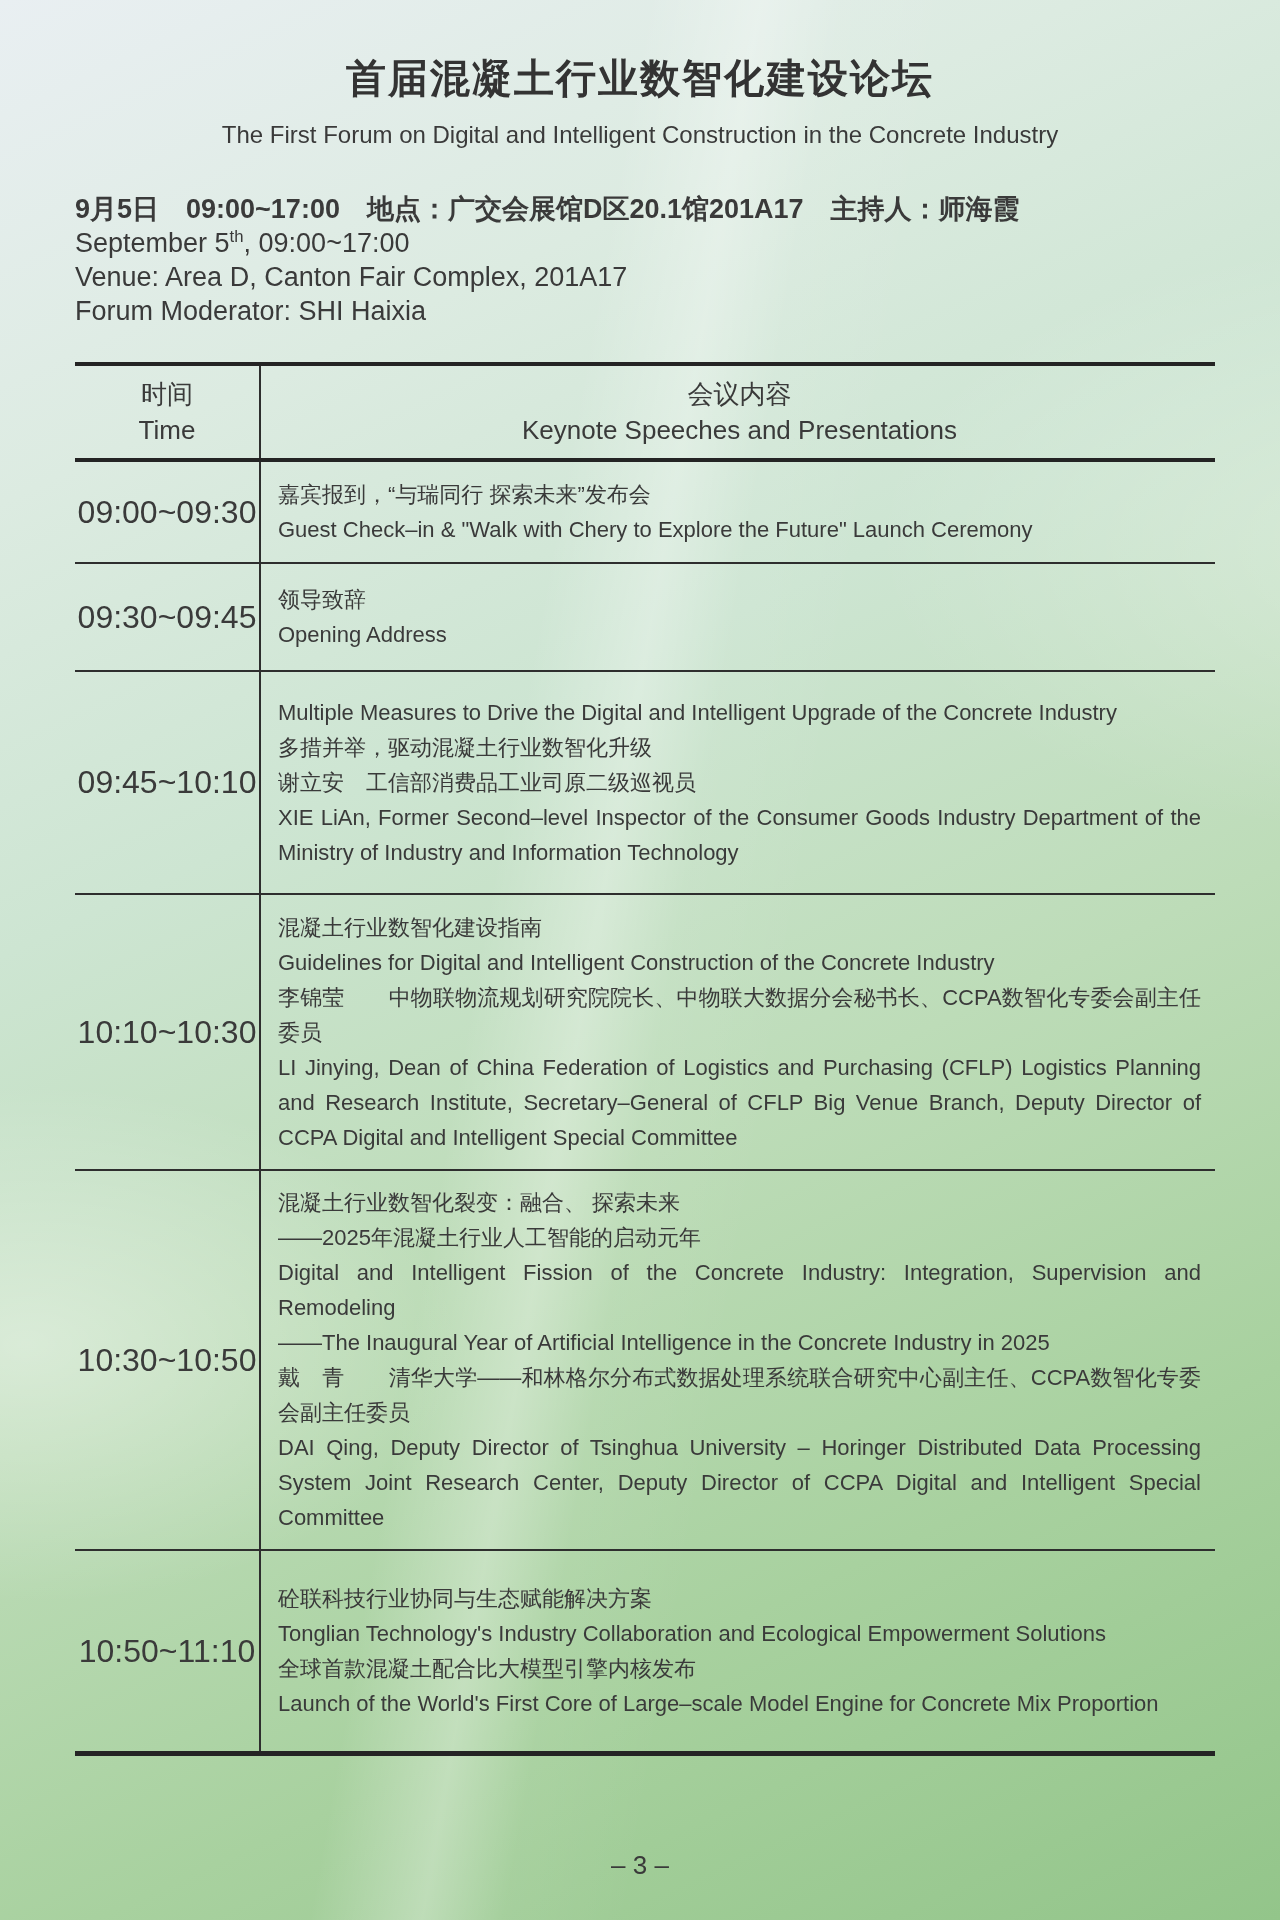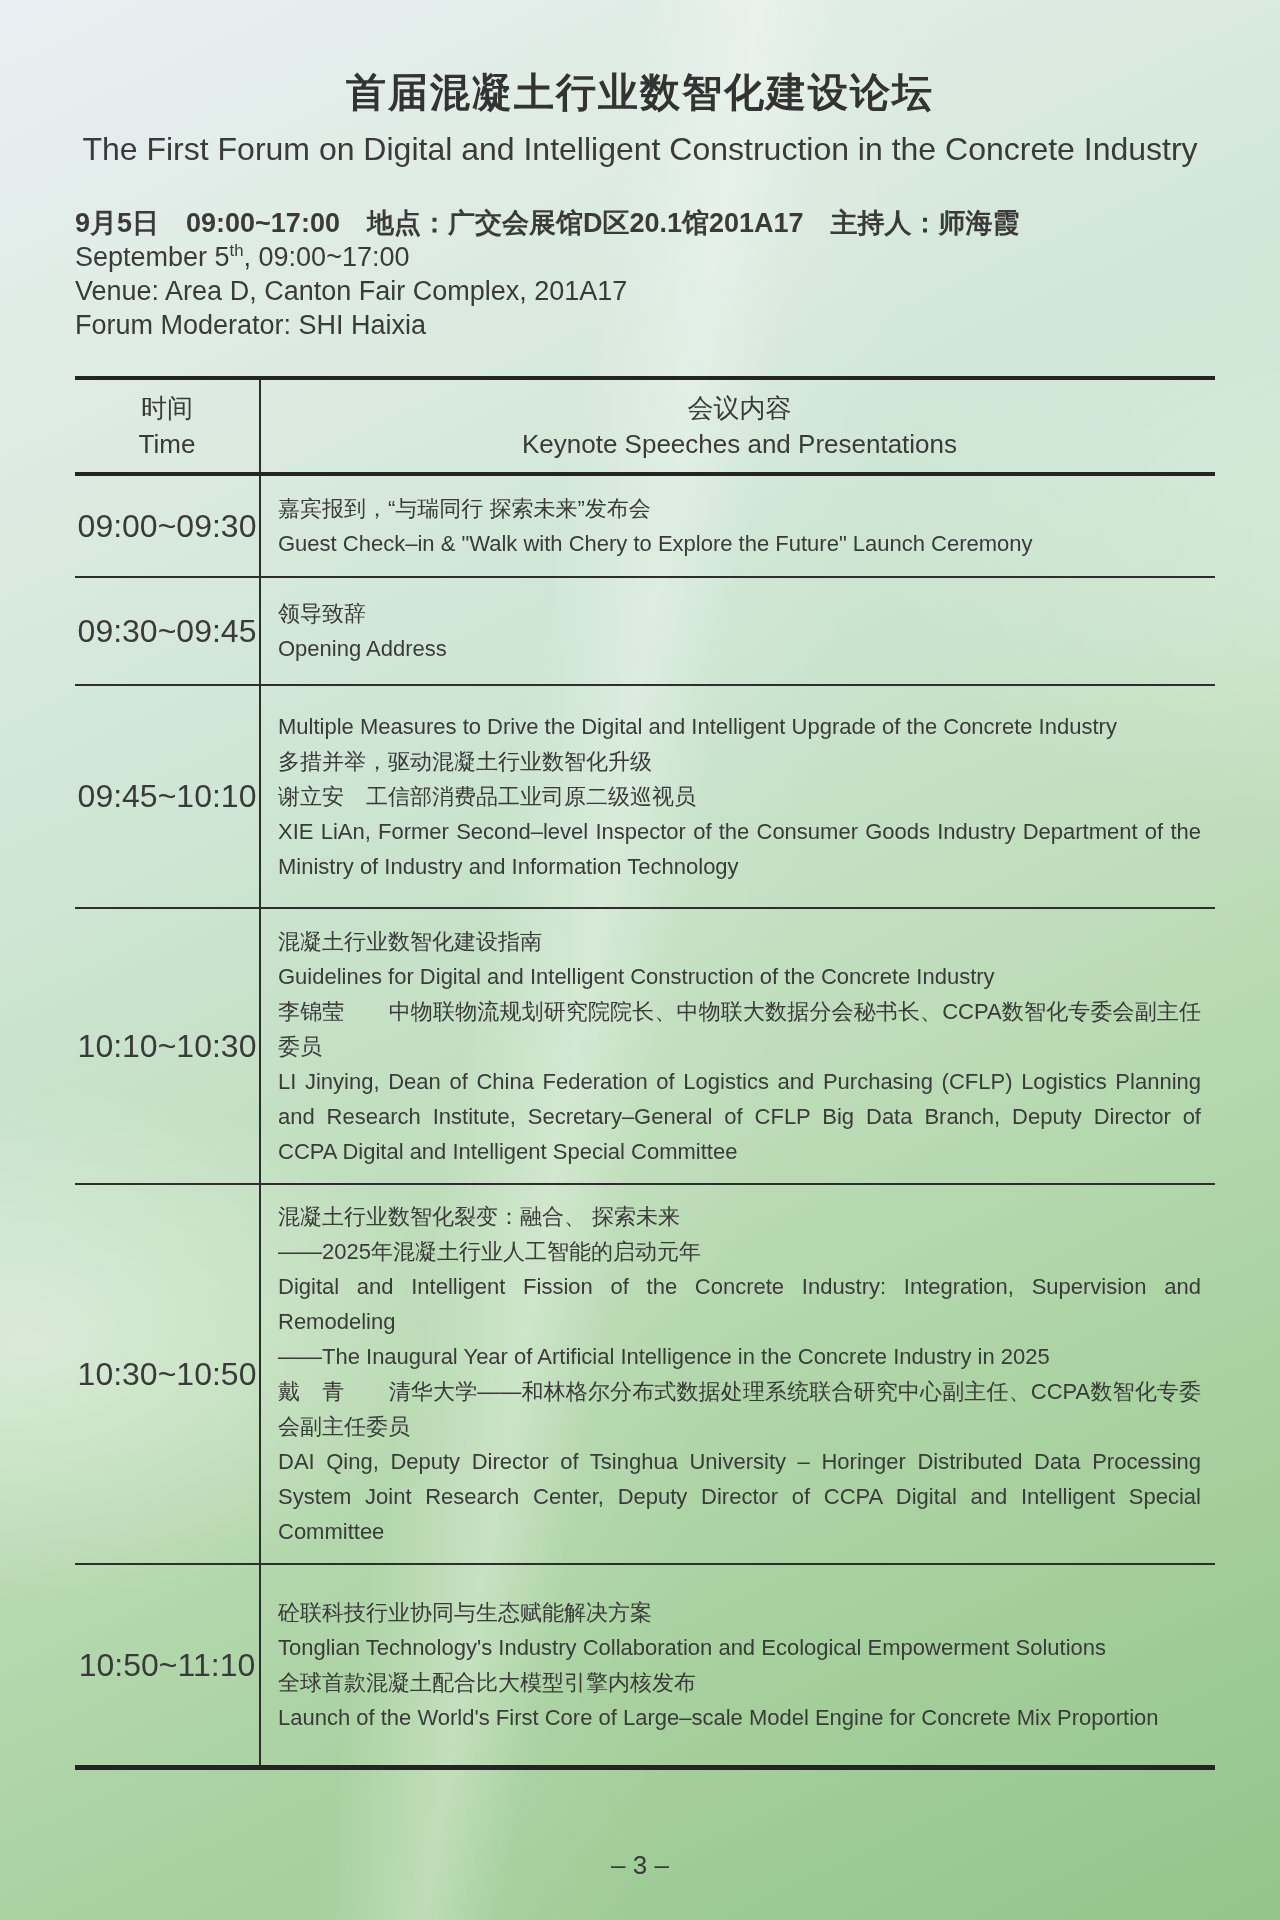--- a/index.html
+++ b/index.html
@@ -13,30 +13,30 @@
     margin:0 auto;
     overflow:hidden;
     background-color:#bcd9b4;
     background-image:
       radial-gradient(ellipse 700px 420px at 2% 70%, rgba(255,255,255,0.40) 0%, rgba(255,255,255,0) 62%),
       radial-gradient(ellipse 900px 500px at 110% 28%, rgba(255,255,255,0.28) 0%, rgba(255,255,255,0) 60%),
       linear-gradient(100deg, rgba(255,255,255,0) 40%, rgba(255,255,255,0.30) 47%, rgba(255,255,255,0.05) 52%, rgba(255,255,255,0) 60%),
       linear-gradient(155deg, #e9eff2 0%, #dcebe1 20%, #cde5d2 38%, #bddcb8 58%, #a8d19f 78%, #93c58a 100%);
   }
   .title-zh {
-    margin:0; padding-top:68px;
+    margin:0; padding-top:54px;
     text-align:center;
     font-size:40px; line-height:48px; font-weight:bold;
     color:#333;
     letter-spacing:2px;
   }
   .title-en {
     margin:16px 0 0 0;
     text-align:center;
-    font-size:32px; line-height:34px; font-weight:normal;
+    font-size:24px; line-height:34px; font-weight:normal;
     color:#3a3a3a;
   }
   .info {
     margin:40px 0 0 75px;
     width:1140px;
     font-size:27px; line-height:34px;
   }
   .info p { margin:0; }
   .info .zh { font-weight:bold; }
   sup { font-size:0.62em; vertical-align:super; line-height:0; }
@@ -141,21 +141,21 @@
     </div>
 
     <div class="trow body" style="min-height:274px">
       <div class="cell time">
           <span>10:10~10:30</span>
         </div>
       <div class="cell content">
           <div class="para">混凝土行业数智化建设指南</div>
           <div class="para">Guidelines for Digital and Intelligent Construction of the Concrete Industry</div>
           <div class="para">李锦莹　　中物联物流规划研究院院长、中物联大数据分会秘书长、CCPA数智化专委会副主任委员</div>
-          <div class="para">LI Jinying, Dean of China Federation of Logistics and Purchasing (CFLP) Logistics Planning and Research Institute, Secretary–General of CFLP Big Data Branch, Deputy Director of CCPA Digital and Intelligent Special Committee</div>
+          <div class="para">LI Jinying, Dean of China Federation of Logistics and Purchasing (CFLP) Logistics Planning and Research Institute, Secretary–General of CFLP Big Venue Branch, Deputy Director of CCPA Digital and Intelligent Special Committee</div>
         </div>
     </div>
 
     <div class="trow body" style="min-height:364px">
       <div class="cell time">
           <span>10:30~10:50</span>
         </div>
       <div class="cell content">
           <div class="para">混凝土行业数智化裂变：融合、 探索未来</div>
           <div class="para">——2025年混凝土行业人工智能的启动元年</div>

